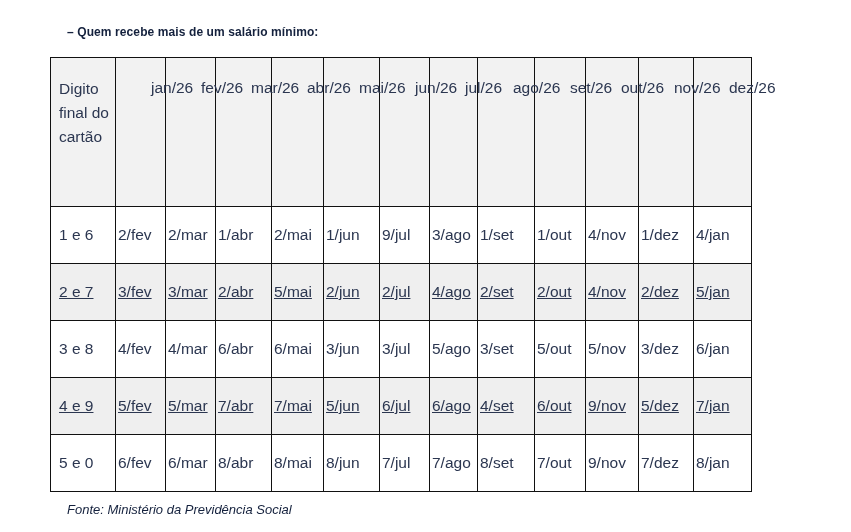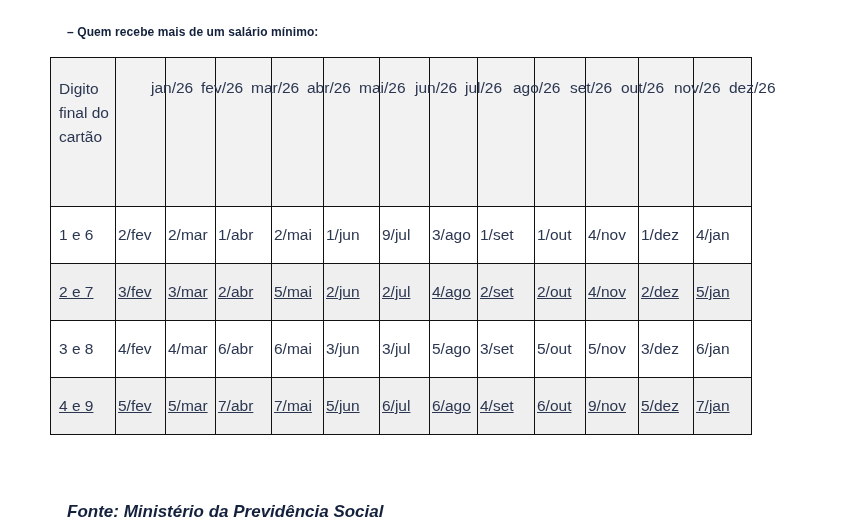--- a/index.html
+++ b/index.html
@@ -9,21 +9,21 @@
              color: #14213d; letter-spacing: 0.1px; }
     table.sched { position: absolute; left: 50px; top: 57px; border-collapse: collapse;
                   table-layout: fixed; width: 701px; }
     table.sched td, table.sched th { border: 1px solid #111; padding: 0 0 0 2px; font-size: 15.5px;
                   font-weight: normal; color: #2b3650; text-align: left; white-space: nowrap; }
     table.sched thead th { height: 127px; vertical-align: top; background: #f2f2f2; padding-top: 21px; padding-left: 35px; }
     table.sched thead th.first { white-space: normal; line-height: 24px; padding-left: 8px; padding-top: 19px; }
     table.sched tbody td { height: 56px; vertical-align: middle; }
     table.sched tbody td.first { padding-left: 8px; }
     table.sched tbody tr.alt td { background: #efefef; text-decoration: underline; }
-    .source { position: absolute; left: 67px; top: 502px; font-size: 17px; font-weight: bold;
+    .source { position: absolute; left: 67px; top: 502px; font-size: 13px; font-weight: normal;
               font-style: italic; color: #14213d; }
   </style>
 </head>
 <body>
 
 <div class="title">– Quem recebe mais de um salário mínimo:</div>
 
 <table class="sched">
   <colgroup>
     <col style="width:65px">
@@ -111,16 +111,31 @@
       <td>7/mai</td>
       <td>5/jun</td>
       <td>6/jul</td>
       <td>6/ago</td>
       <td>4/set</td>
       <td>6/out</td>
       <td>9/nov</td>
       <td>5/dez</td>
       <td>7/jan</td>
     </tr>
+    <tr>
+      <td class="first">5 e 0</td>
+      <td>6/fev</td>
+      <td>6/mar</td>
+      <td>8/abr</td>
+      <td>8/mai</td>
+      <td>8/jun</td>
+      <td>7/jul</td>
+      <td>7/ago</td>
+      <td>8/set</td>
+      <td>7/out</td>
+      <td>9/nov</td>
+      <td>7/dez</td>
+      <td>8/jan</td>
+    </tr>
   </tbody>
 </table>
 
 <div class="source">Fonte: Ministério da Previdência Social</div>
 
 </body></html>

